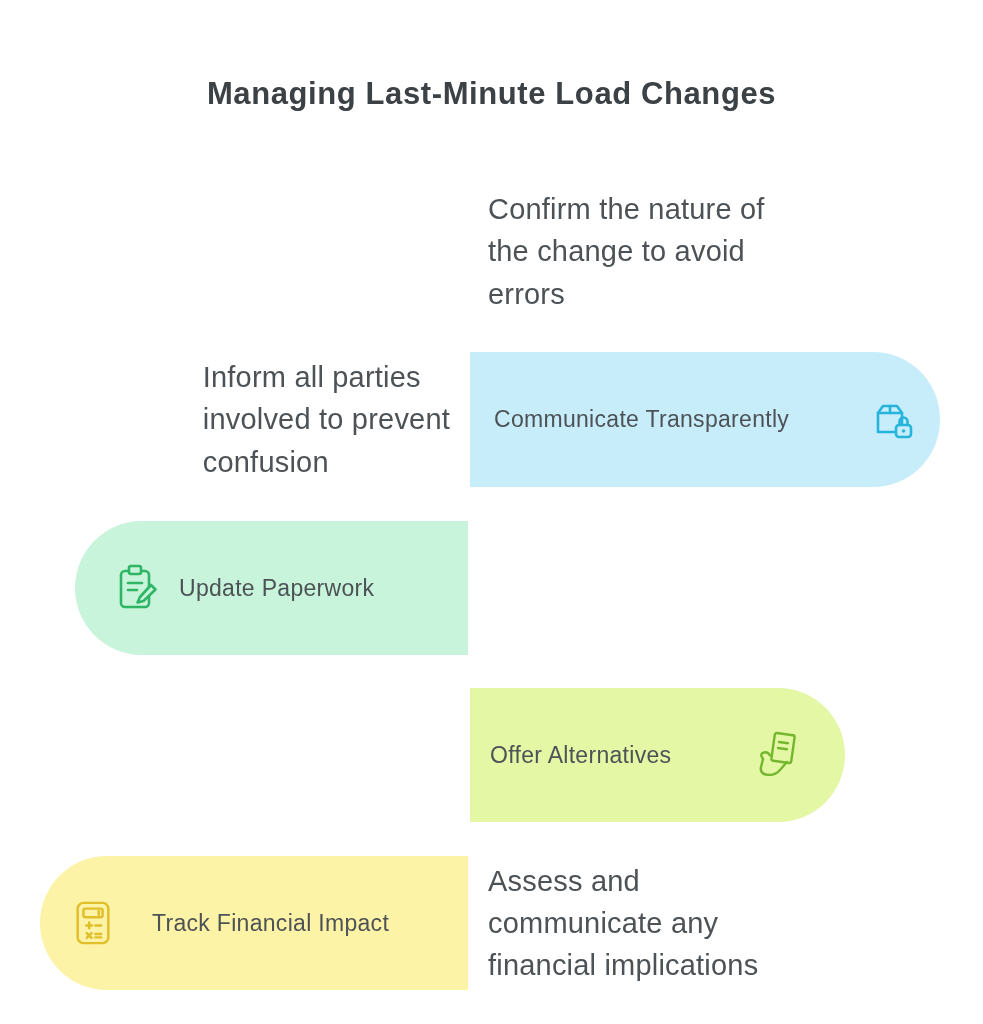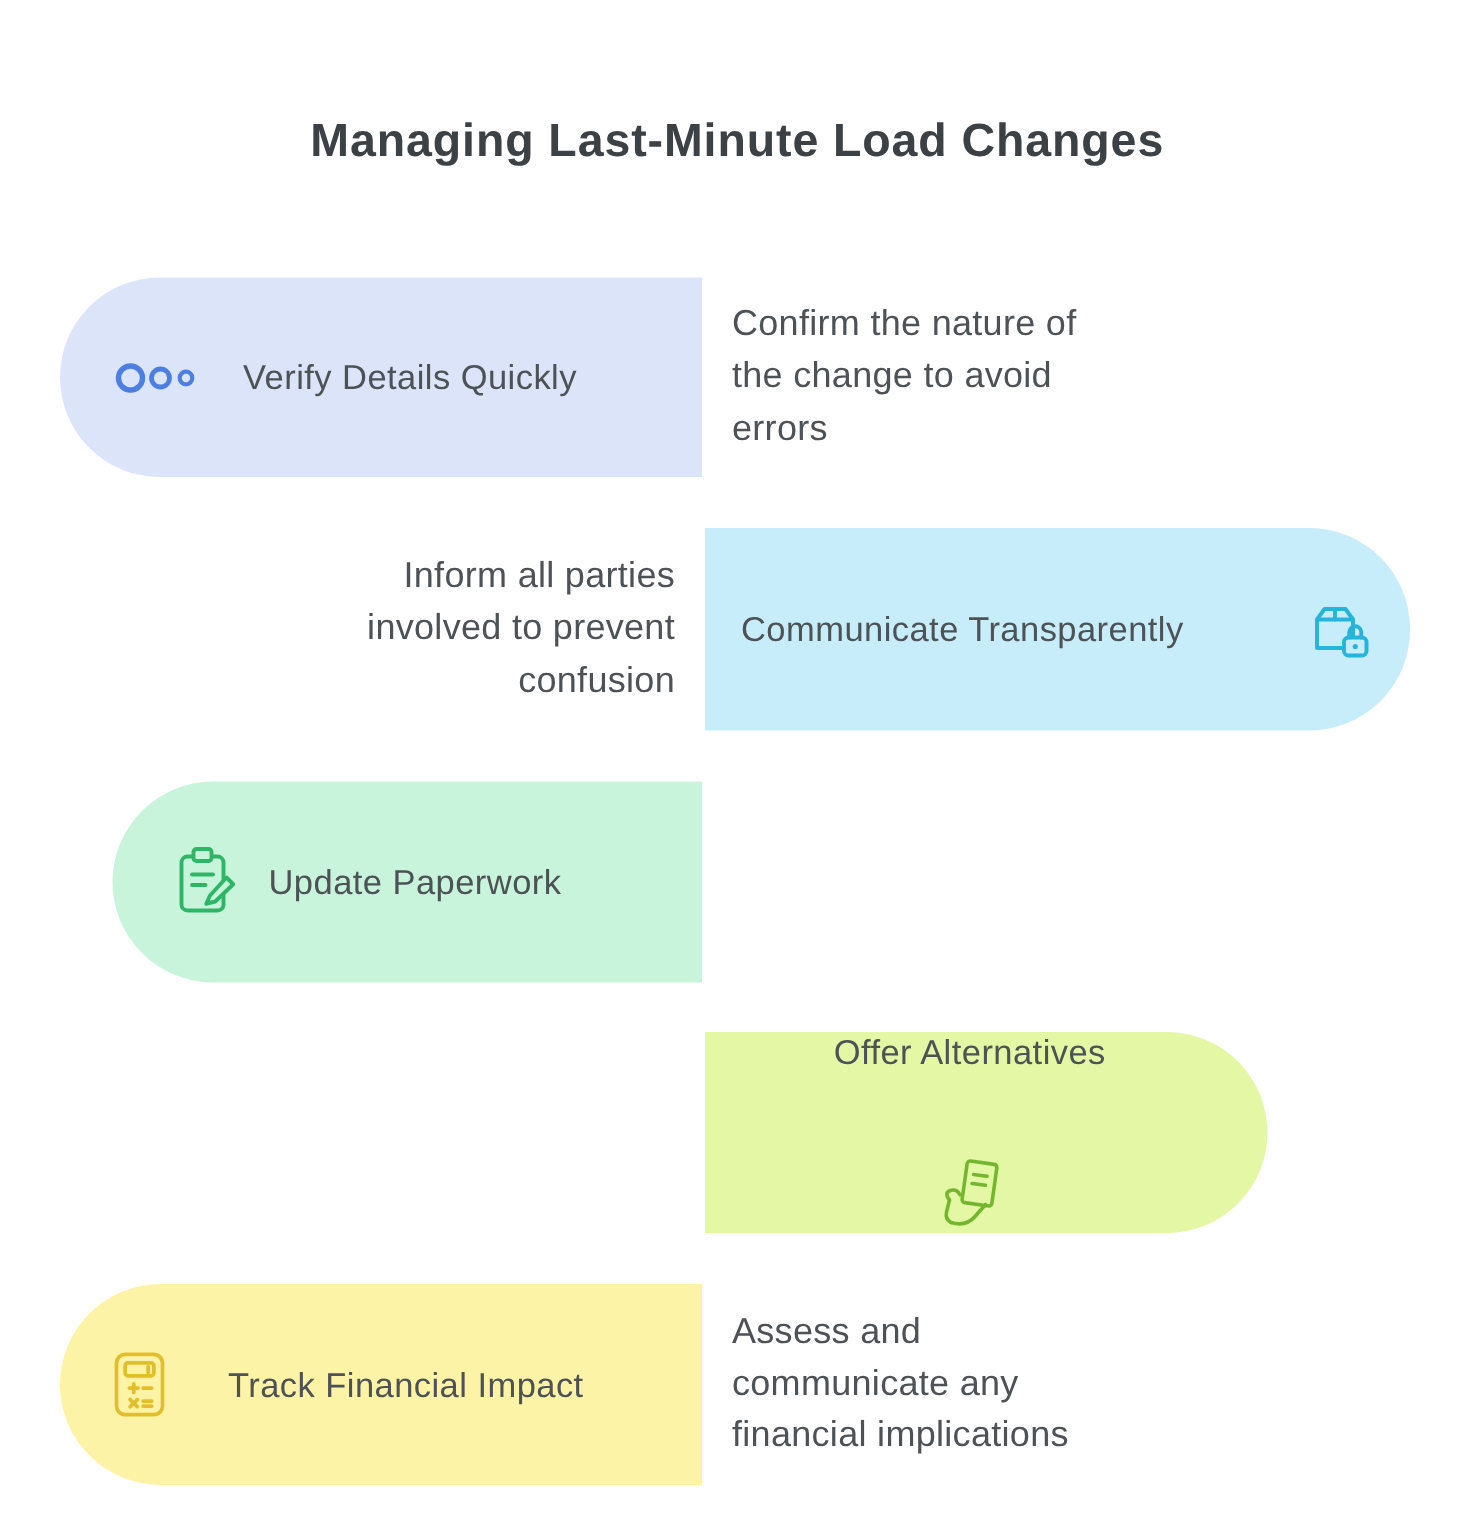--- a/index.html
+++ b/index.html
@@ -37,58 +37,48 @@
     letter-spacing: 0.3px;
     color: var(--text-color, #4d5256);
     white-space: nowrap;
   }
   .desc {
     position: absolute;
     margin: 0;
     display: flex;
     align-items: center;
     white-space: pre-line;
-    font-size: 24px;
+    font-size: 29px;
     line-height: 1.45;
     letter-spacing: 0.2px;
     color: var(--text-color, #4d5256);
     box-sizing: border-box;
   }
-  .desc-left { justify-content: flex-end; text-align: right; }
+  .desc-left { justify-content: flex-end; text-align: left; }
   .icon { display: inline-flex; color: var(--icon, #888); flex: 0 0 auto; }
 
   
   #r0-pill { left: 40px;  top: 185px; width: 428px; height: 133px; padding-left: 36px; gap: 24px; }
   #r0-desc { left: 488px; top: 185px; width: 320px; height: 133px; }
   #r1-pill { left: 470px; top: 352px; width: 470px; height: 135px; padding: 0 22px 0 24px; }
   #r1-desc { left: 120px; top: 352px; width: 330px; height: 135px; }
   #r2-pill { left: 75px;  top: 521px; width: 393px; height: 134px; padding-left: 38px; gap: 16px; }
   #r2-desc { left: 488px; top: 521px; width: 320px; height: 134px; }
-  #r3-pill { left: 470px; top: 688px; width: 375px; height: 134px; padding: 0 42px 0 20px; flex-direction: column; }
+  #r3-pill { left: 470px; top: 688px; width: 375px; height: 134px; padding: 0 42px 0 20px; }
   #r3-desc { left: 120px; top: 688px; width: 330px; height: 134px; }
   #r4-pill { left: 40px;  top: 856px; width: 428px; height: 134px; padding-left: 30px; gap: 36px; }
   #r4-desc { left: 488px; top: 856px; width: 320px; height: 134px; }
 </style>
 </head>
 <body>
 
 <div class="canvas" style="--bg: #ffffff; --title-color: #3c4145; --text-color: #4d5256;">
 
   <h1 class="title">Managing Last-Minute Load Changes</h1>
 
-  <div class="pill pill-left" id="r0-pill" style="--pill: #dbe4f8; --icon: #4d7fe3;">
-    <span class="icon">
-      <svg viewBox="0 0 62 24" width="62" height="24" fill="none" stroke="currentColor">
-        <circle cx="11" cy="12" r="8" stroke-width="3.6"></circle>
-        <circle cx="31" cy="12" r="6" stroke-width="3.2"></circle>
-        <circle cx="48" cy="12" r="4.2" stroke-width="2.8"></circle>
-      </svg>
-    </span>
-    <span class="label">Verify Details Quickly</span>
-  </div>
   <p class="desc" id="r0-desc">Confirm the nature of
 the change to avoid
 errors</p>
 
   <div class="pill pill-right" id="r1-pill" style="--pill: #c8edfa; --icon: #25b4dc;">
     <span class="label">Communicate Transparently</span>
     <span class="icon">
       <svg viewBox="0 0 52 52" width="52" height="52" fill="none" stroke="currentColor" stroke-width="2.6" stroke-linecap="round" stroke-linejoin="round">
         <path d="M12 19 L17 12 H31 L36 19 V38 H12 Z"></path>
         <path d="M12 19 H36"></path>

